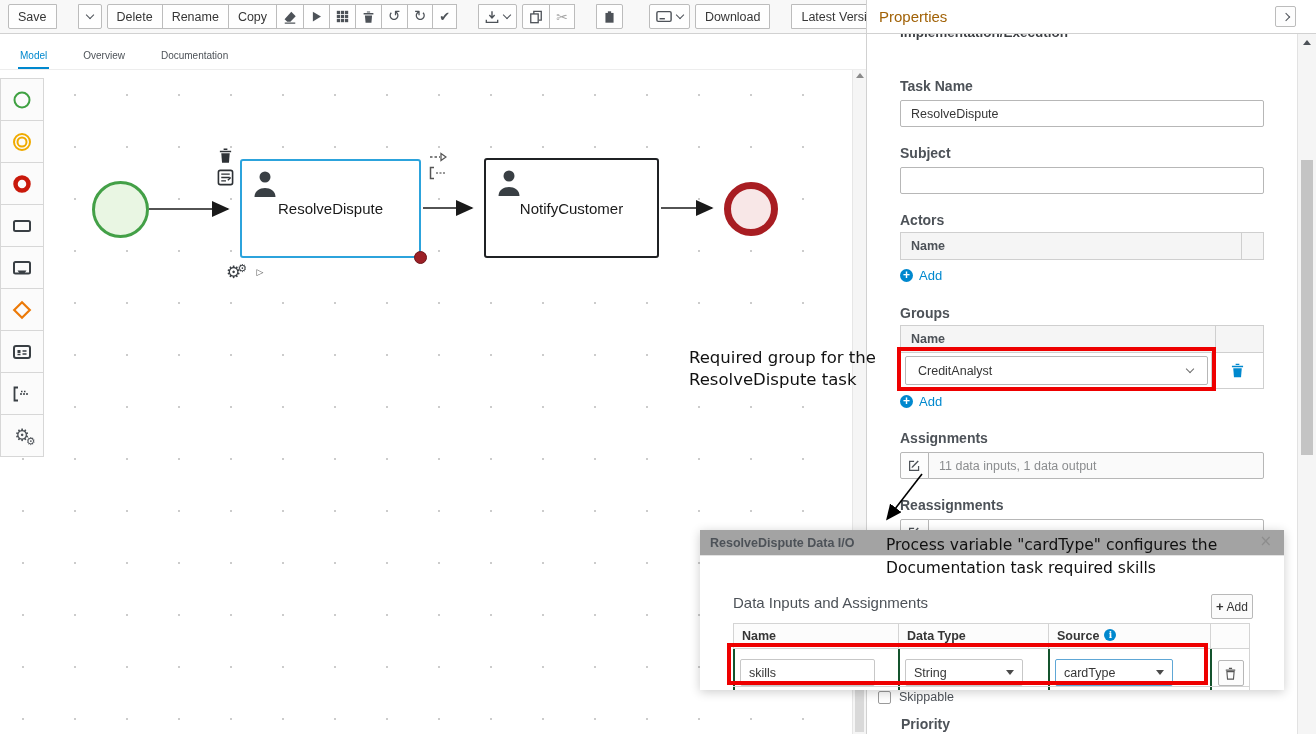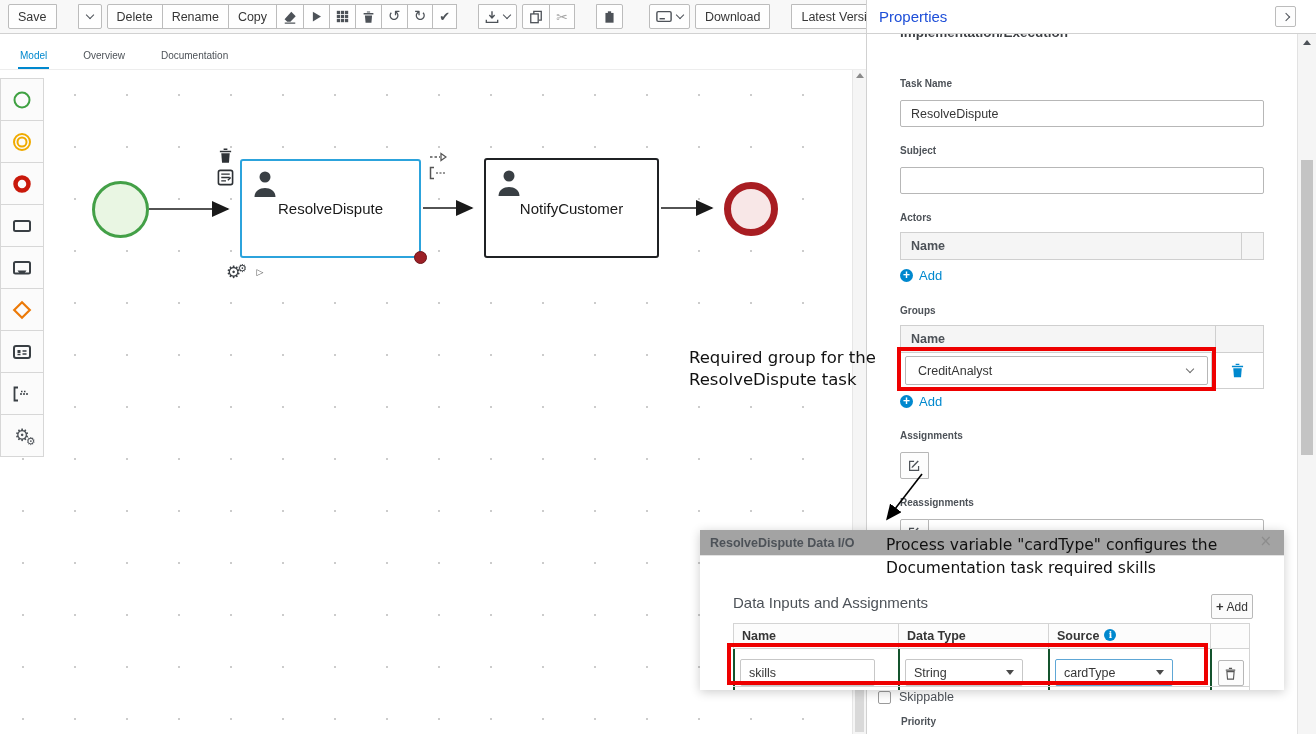--- a/index.html
+++ b/index.html
@@ -31,21 +31,21 @@
   .glyph.dim { color:#a3a3a3; }
   .chev { width:6px; height:6px; border-right:1.6px solid #4d5258; border-bottom:1.6px solid #4d5258;
           transform:rotate(45deg); margin-top:-3px; }
   .chev.right { transform:rotate(-45deg); margin:0 0 0 1px; }
   
   .props-header {
     position:absolute; left:866px; top:0; width:450px; height:34px;
     background:#fff; border-bottom:1px solid #d1d1d1; border-left:1px solid #d1d1d1;
     display:flex; align-items:center; z-index:6;
   }
-  .props-header .ph-title { font-size:15px; color:#1d4ed8; margin-left:12px; }
+  .props-header .ph-title { font-size:15px; color:#a16207; margin-left:12px; }
   .ph-btn { position:absolute; right:20px; top:6px; width:21px; height:21px;
     border:1px solid #bcbcbc; border-radius:2px; background:#fdfdfd;
     display:flex; align-items:center; justify-content:center; cursor:pointer; }
   
   .tabbar { position:absolute; left:0; top:34px; width:866px; height:36px; background:#fff;
     display:flex; align-items:flex-end; padding-left:18px; gap:32px; border-bottom:1px solid #ededed; z-index:5; }
   .tab { font-size:10px; color:#4d5258; padding:6px 2px 8px 2px; cursor:pointer; }
   .tab.active { color:#0088ce; border-bottom:2px solid #0088ce; padding-bottom:6px; }
   
   .canvas { position:absolute; left:0; top:70px; width:852px; height:664px; background:#fff; z-index:1;
@@ -76,21 +76,21 @@
   
   .palette { position:absolute; left:0; top:78px; width:44px; z-index:4; }
   .pal-cell { width:44px; height:43px; background:#fbfbfb; border:1px solid #d7d7d7; margin-top:-1px;
     display:flex; align-items:center; justify-content:center; cursor:pointer; }
   .pal-cell:first-child { margin-top:0; }
   .pal-gears { font-family:"DejaVu Sans", sans-serif; color:#4d5258; font-size:17px; line-height:1; position:relative; }
   .pal-gears .g2 { position:absolute; font-size:11px; right:-6px; bottom:-3px; }
   
   .props { position:absolute; left:866px; top:34px; width:431px; height:700px; background:#fff;
     border-left:1px solid #d1d1d1; z-index:2; }
-  .props .lbl { position:absolute; left:33px; font-weight:700; color:#4d5258; font-size:10px; }
+  .props .lbl { position:absolute; left:33px; font-weight:700; color:#4d5258; font-size:14px; }
   .clip-head { position:absolute; left:33px; top:-8px; height:14px; overflow:hidden; }
   .clip-head span { display:inline-block; font-weight:700; font-size:13.5px; color:#3b3e42;
     line-height:18px; margin-top:-6px; border-bottom:1px solid #4d5258; }
   .pinput { position:absolute; left:33px; width:364px; height:27px; border:1px solid #b7b7b7;
     border-radius:2px; background:#fff; font-family:"Liberation Sans",sans-serif;
     font-size:12.5px; color:#363636; padding:0 10px; }
   .mini-table { position:absolute; left:33px; width:364px; display:flex; background:#f5f5f5;
     border:1px solid #cfcfcf; }
   .mini-table .cell { flex:1; padding:6px 10px; font-weight:700; color:#4d5258; }
   .mini-table .action { border-left:1px solid #cfcfcf; }
@@ -456,20 +456,21 @@
       <span>Add</span>
     </div>
 
     <div class="lbl" style="top:396px">Assignments</div>
     <div class="edit-btn" style="top:418px">
       <svg width="13" height="13" viewBox="0 0 16 16">
           <path d="M13 8.5 V14 H2 V3 h5.5" fill="none" stroke="#4d5258" stroke-width="1.5"></path>
           <path d="M6 10.5 L13.2 3.2 L12 1.8 L4.8 9.2 L4.4 11 Z" fill="#4d5258"></path>
         </svg>
     </div>
+    <div class="summary-box" style="top:418px">11 data inputs, 1 data output</div>
 
     <div class="lbl" style="top:463px">Reassignments</div>
     <div class="edit-btn" style="top:485px">
       <svg width="13" height="13" viewBox="0 0 16 16">
           <path d="M13 8.5 V14 H2 V3 h5.5" fill="none" stroke="#4d5258" stroke-width="1.5"></path>
           <path d="M6 10.5 L13.2 3.2 L12 1.8 L4.8 9.2 L4.4 11 Z" fill="#4d5258"></path>
         </svg>
     </div>
     <div class="summary-box" style="top:485px; background:#fff"></div>
 

